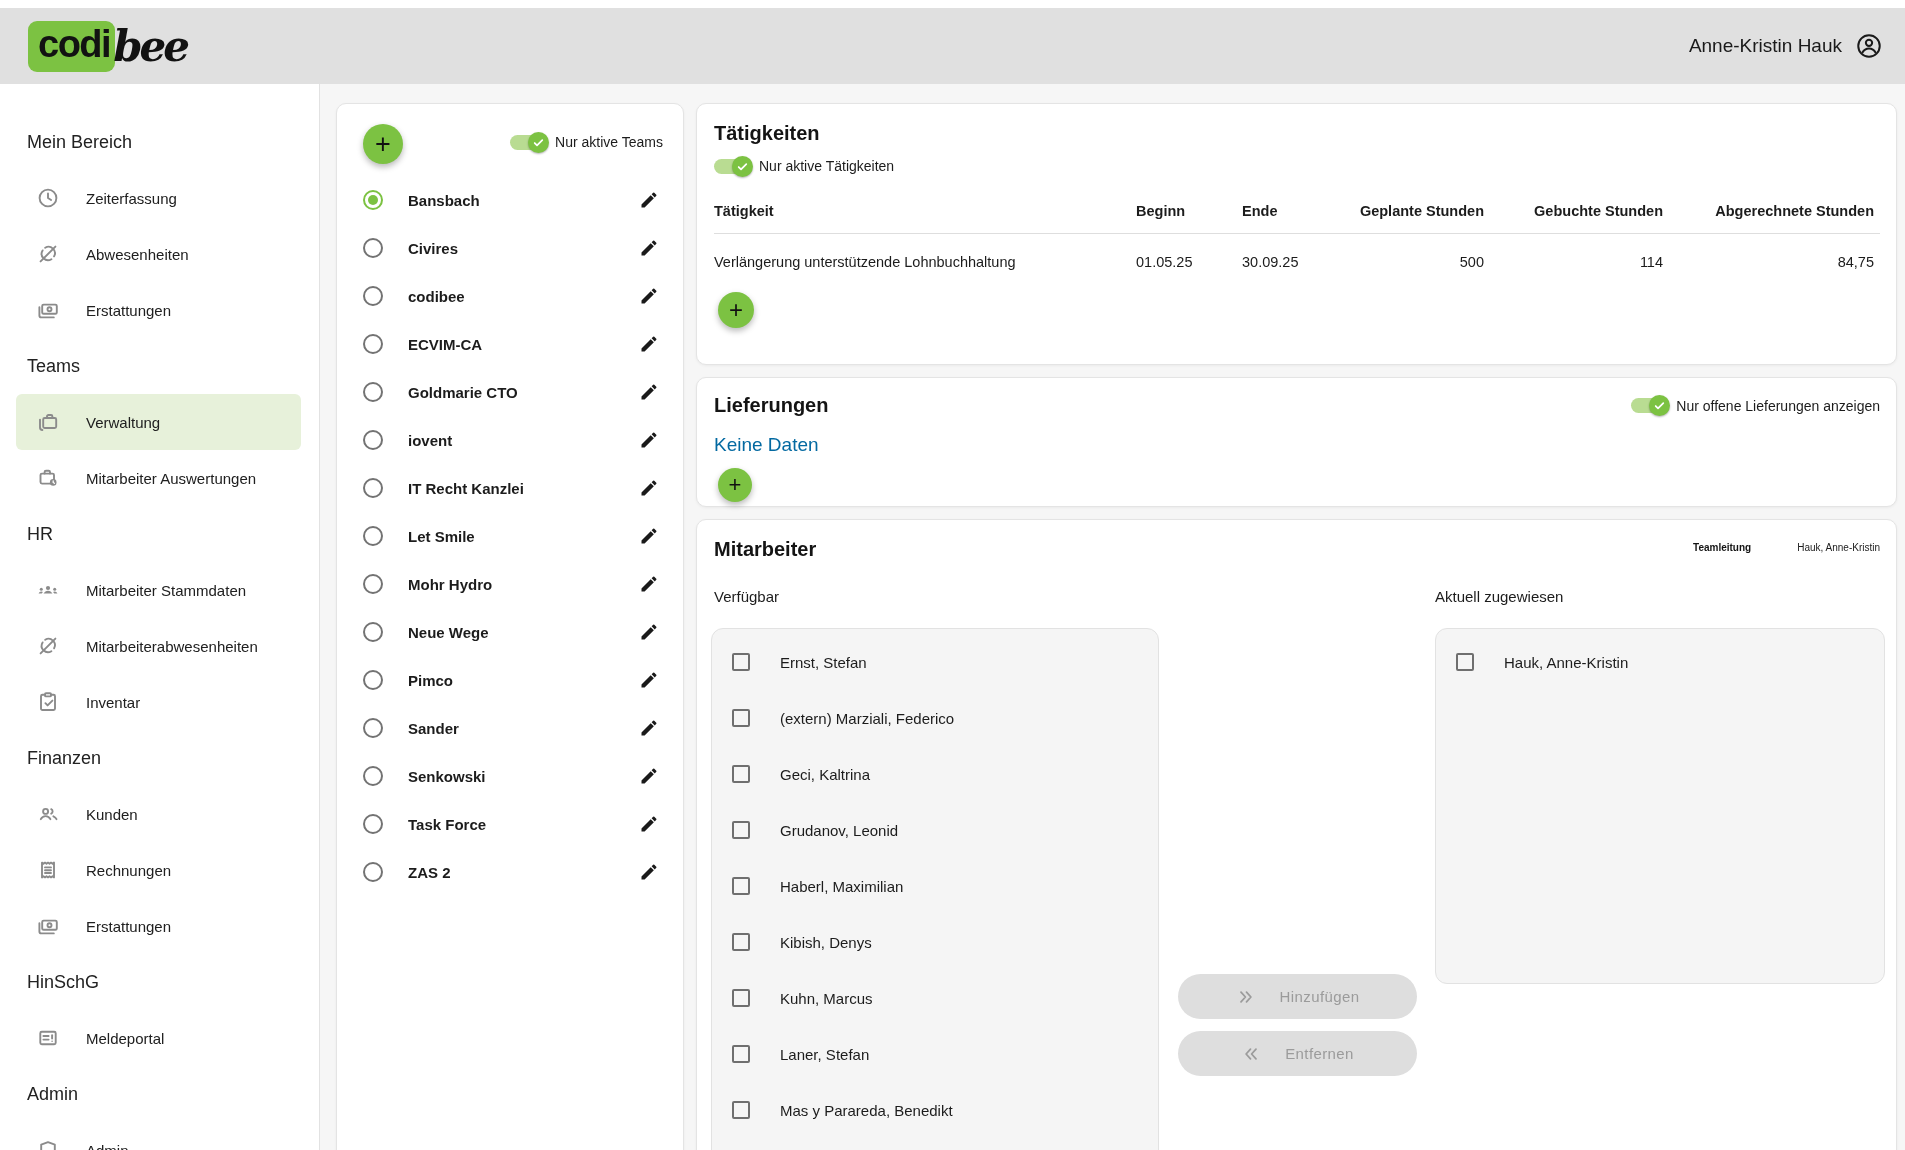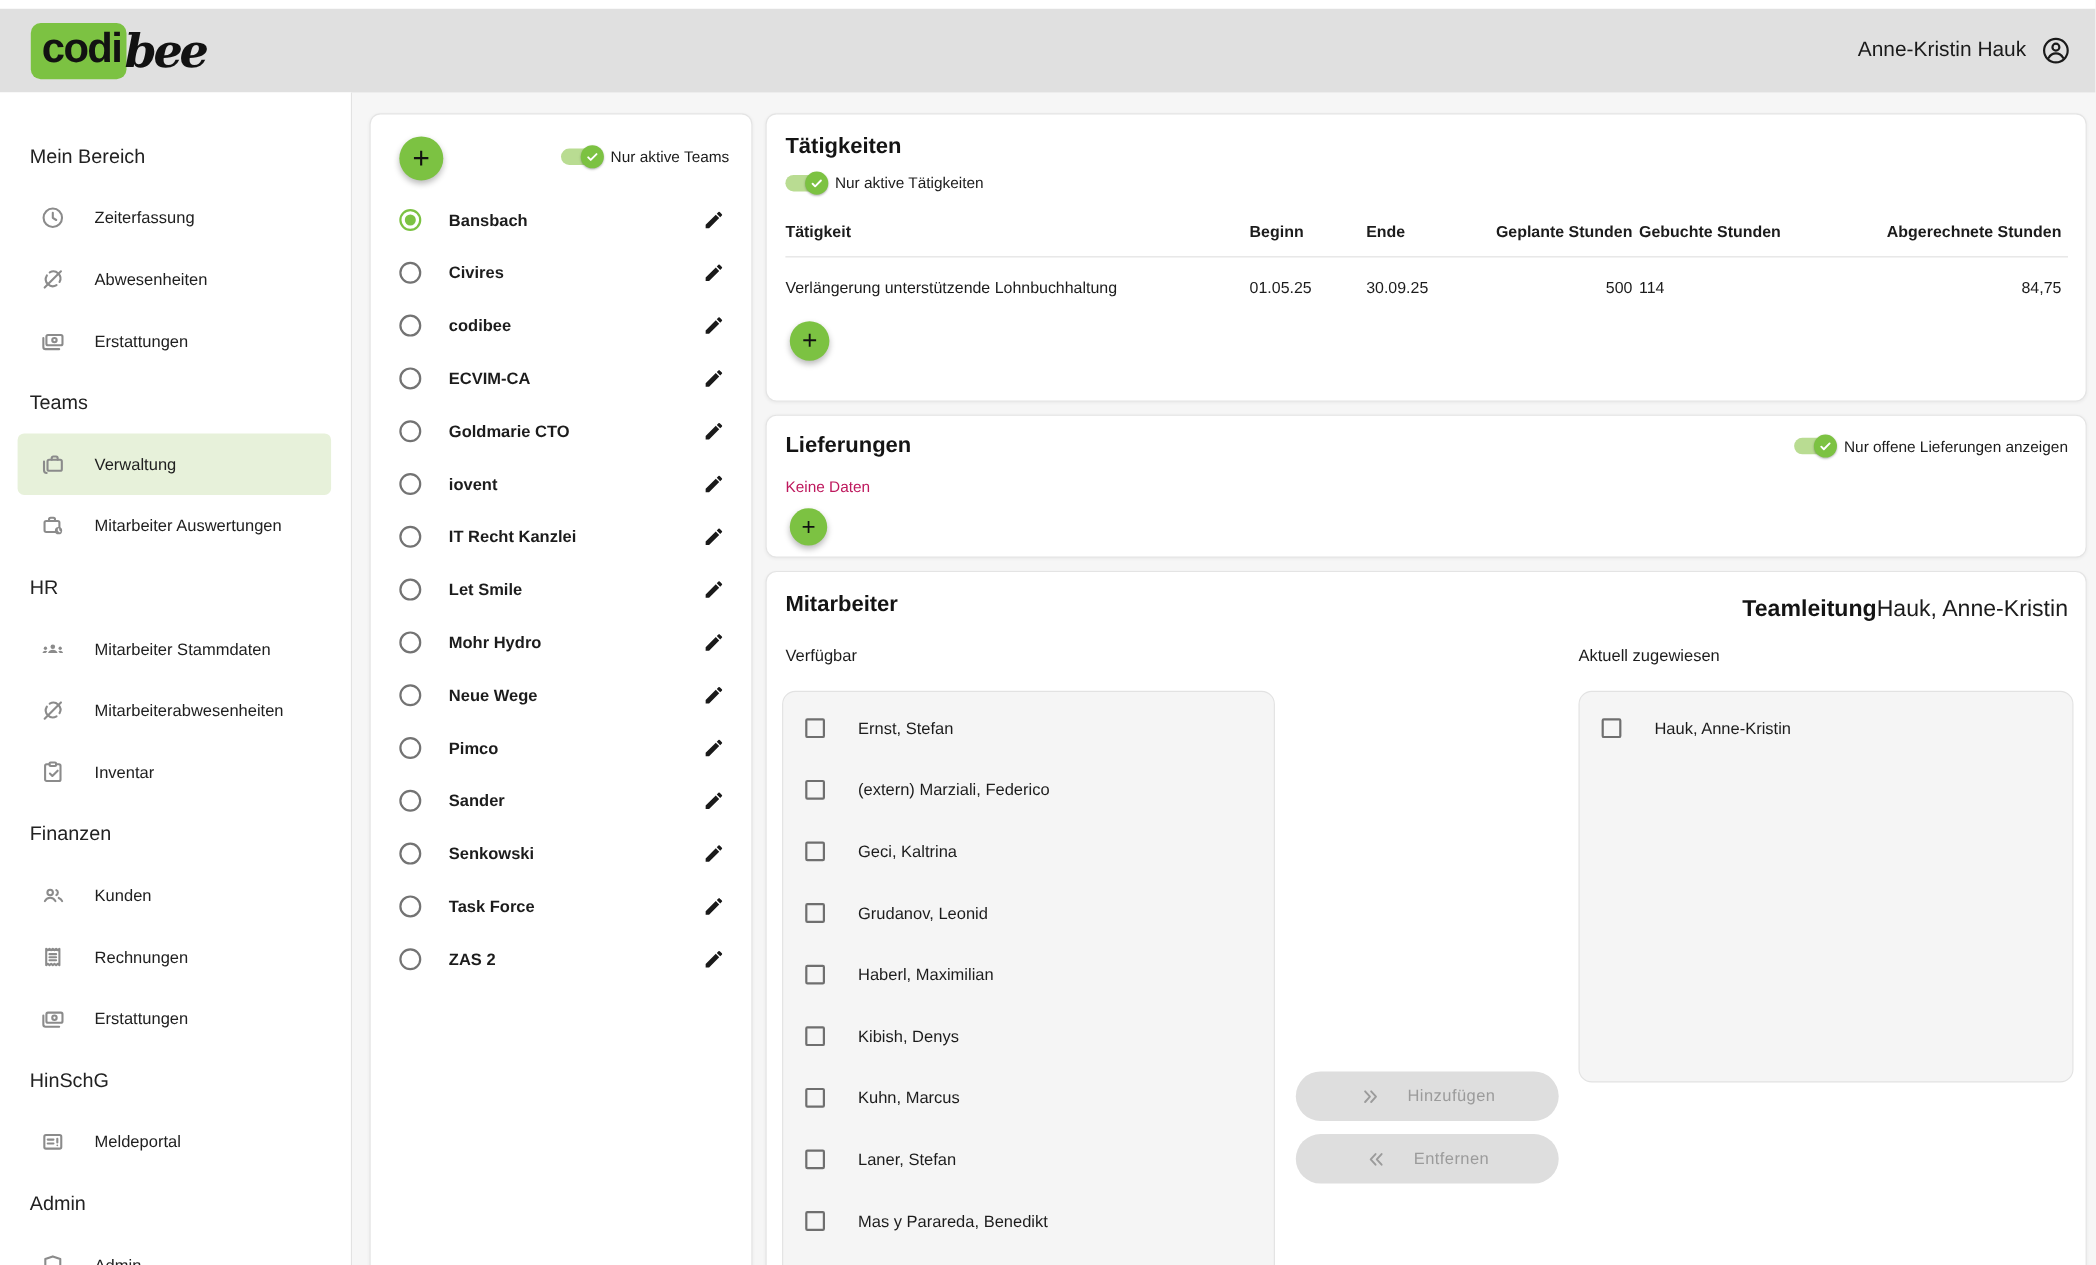--- a/index.html
+++ b/index.html
@@ -57,34 +57,34 @@
 
   
   #card-taetigkeiten { left:696px; right:8px; top:103px; height:262px; padding:18px 16px 0 17px; }
   #card-taetigkeiten .toggle-group { margin-top:13px; }
   .ttable { margin-top:14px; }
   .thead { display:flex; height:46px; align-items:center; font-size:14.5px; font-weight:700; color:#1c1c1c;
            border-bottom:1px solid #dedede; }
   .trow { display:flex; height:56px; align-items:center; font-size:14.5px; color:#1c1c1c; cursor:pointer; }
   .tc { padding-right:6px; }
   .c0 { flex:1; } .c1 { width:106px; } .c2 { width:106px; }
-  .c3 { width:142px; text-align:right; } .c4 { width:179px; text-align:left; } .c5 { width:211px; text-align:right; }
+  .c3 { width:142px; text-align:right; } .c4 { width:179px; text-align:right; } .c5 { width:211px; text-align:right; }
   .fab.small { width:36px; height:36px; font-size:24px; margin:2px 0 0 4px; }
   .fab.tiny  { width:34px; height:34px; font-size:22px; margin:12px 0 0 4px; }
 
   
   #card-lieferungen { left:696px; right:8px; top:377px; height:130px; padding:16px 16px 0 17px; }
   .l-head { display:flex; align-items:center; justify-content:space-between; }
   .l-head .toggle-group { margin-top:0; }
-  .empty-text { margin-top:17px; font-size:14px; color:#be185d; }
+  .empty-text { margin-top:17px; font-size:19px; color:#0369a1; }
 
   
   #card-mitarbeiter { left:696px; right:8px; top:519px; bottom:-12px; padding:18px 16px 0 17px; }
   .m-head { display:flex; align-items:flex-start; justify-content:space-between; }
-  .lead { display:flex; font-size:21px; align-items:baseline; margin-top:4px; }
+  .lead { display:flex; gap:46px; font-size:10px; align-items:baseline; margin-top:4px; }
   .lead-label { font-weight:700; color:#141414; }
   .box-label { position:absolute; font-size:15px; color:#1c1c1c; top:68px; }
   .avail-label { left:17px; }
   .assigned-label { left:738px; }
   .member-box { position:absolute; background:#f5f5f5; border:1px solid #e2e2e2; border-radius:12px; padding-top:5px; }
   .avail-box { left:14px; width:448px; top:108px; bottom:-20px; }
   .assigned-box { left:738px; width:450px; top:108px; height:356px; }
   .member-row { height:56px; display:flex; align-items:center; padding-left:20px; gap:30px; font-size:15px; color:#1c1c1c; cursor:pointer; }
   .checkbox { width:18px; height:18px; border:2px solid #6f6f6f; border-radius:2px; flex:0 0 18px; cursor:pointer; background:#fff0; }
   .xfer-btn { position:absolute; left:481px; width:239px; height:45px; border-radius:23px; background:#dedede;

